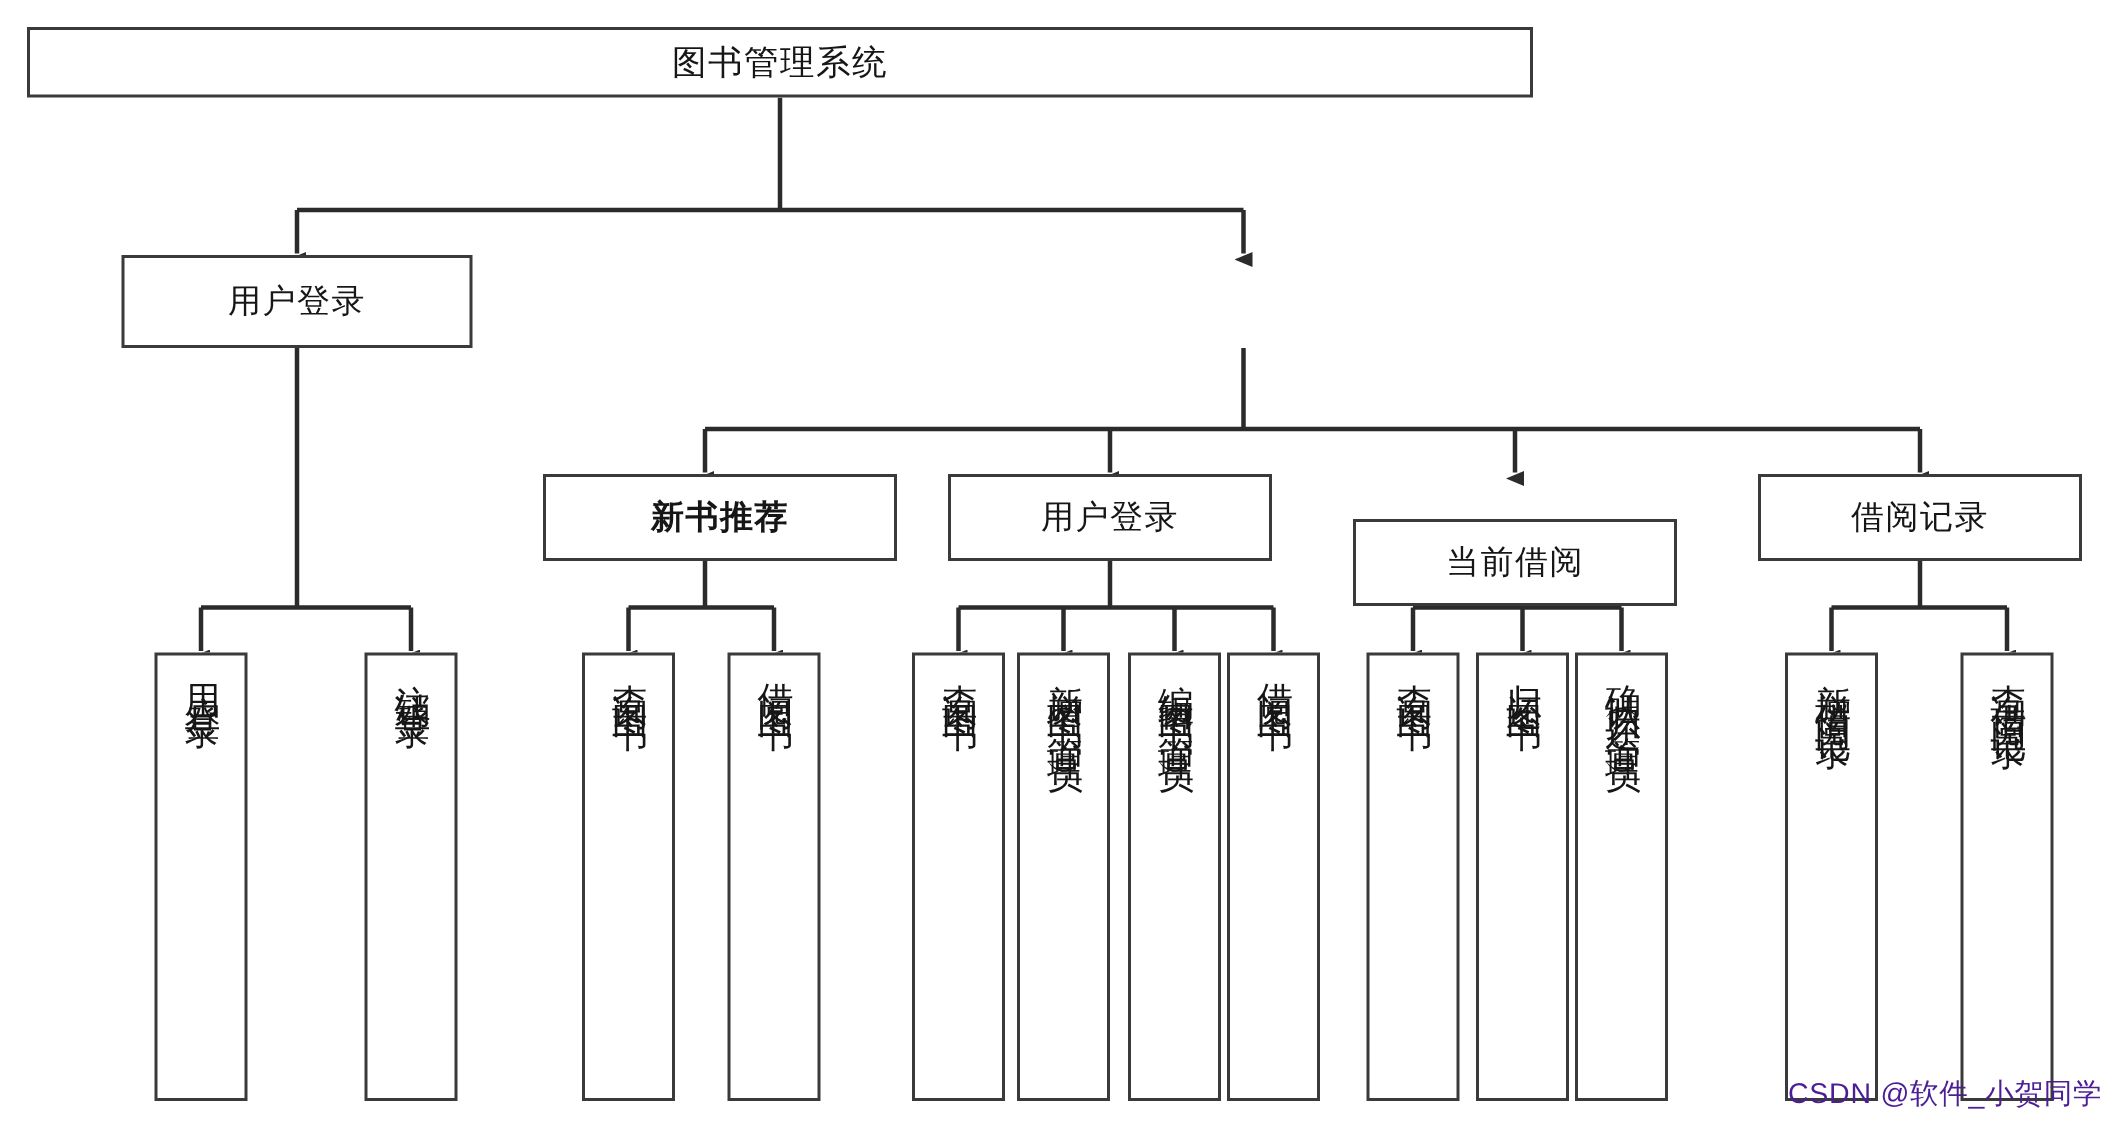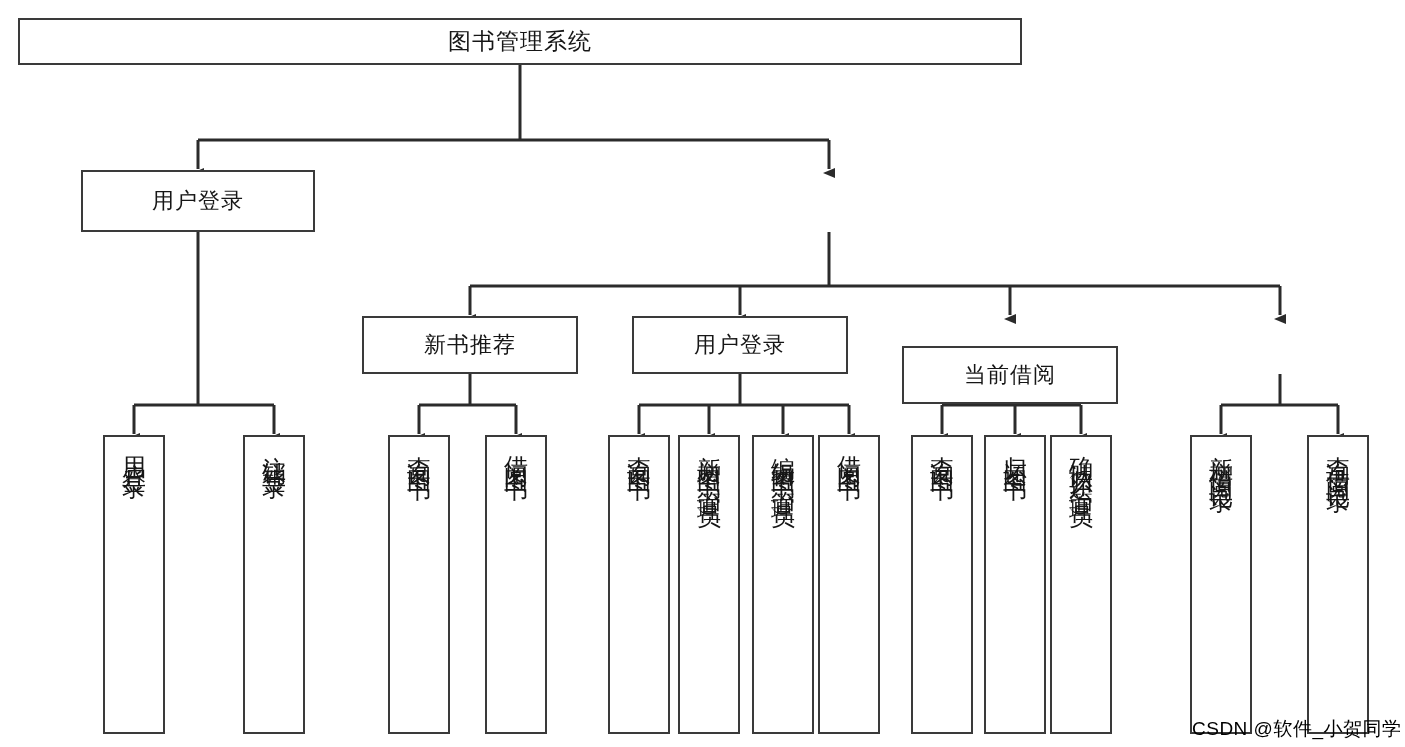--- a/index.html
+++ b/index.html
@@ -52,21 +52,21 @@
     -webkit-writing-mode:vertical-rl;
     font-size:24px;
     letter-spacing:7px;
     line-height:1;
     white-space:nowrap;
     display:block;
   }
   .watermark{
     position:absolute;
     font-size:19px;
-    color:#000000;
+    color:#4c1d95;
     white-space:nowrap;
     letter-spacing:0.5px;
     font-family:"Liberation Sans","DejaVu Sans",sans-serif;
   }
 </style>
 </head>
 <body>
 
 <div id="canvas">
 
@@ -114,28 +114,31 @@
   </svg>
 
   <div class="node root" style="left: 18px; top: 18px; width: 1004px; height: 47px;">
     <span class="label">图书管理系统</span>
   </div>
 
   <div class="node lvl2" style="left: 81px; top: 170px; width: 234px; height: 62px;">
     <span class="label">用户登录</span>
   </div>
 
-  <div class="node lvl3" style="left: 362px; top: 316px; width: 216px; height: 58px;">
+  <div class="node lvl3" style="left: 362px; top: 316px; width: 236px; height: 58px; font-weight: bold;">
     <span class="label">新书推荐</span>
   </div>
   <div class="node lvl3" style="left: 632px; top: 316px; width: 216px; height: 58px;">
     <span class="label">用户登录</span>
   </div>
   <div class="node lvl3" style="left: 902px; top: 316px; width: 216px; height: 58px; margin-top: 30px;">
     <span class="label">当前借阅</span>
+  </div>
+  <div class="node lvl3" style="left: 1172px; top: 316px; width: 216px; height: 58px;">
+    <span class="label">借阅记录</span>
   </div>
 
   <div class="node leaf" style="left: 103px; top: 435px; width: 62px; height: 299px;">
     <span class="label">用户登录</span>
   </div>
   <div class="node leaf" style="left: 243px; top: 435px; width: 62px; height: 299px;">
     <span class="label">注销登录</span>
   </div>
   <div class="node leaf" style="left: 388px; top: 435px; width: 62px; height: 299px;">
     <span class="label">查询图书</span>

